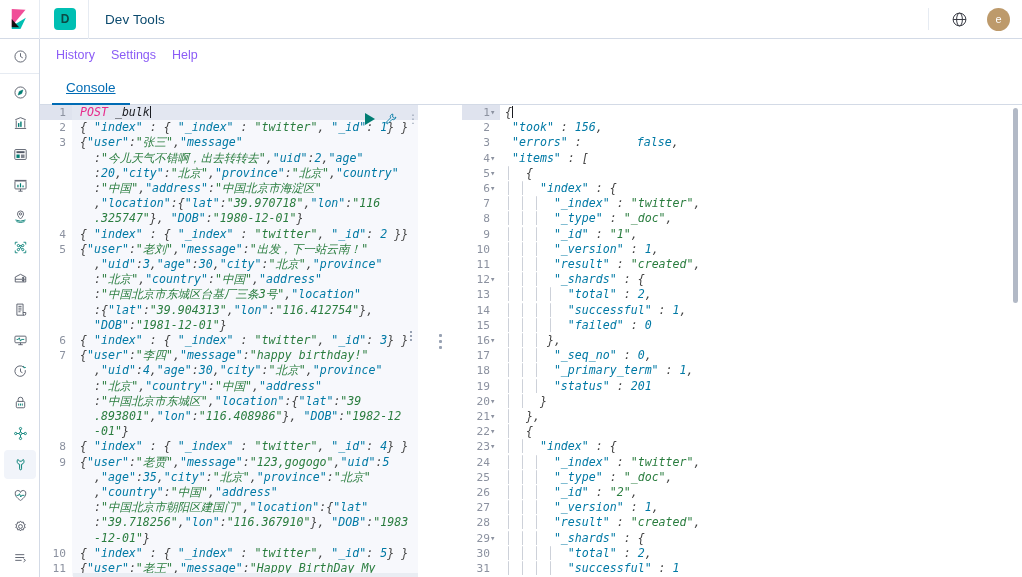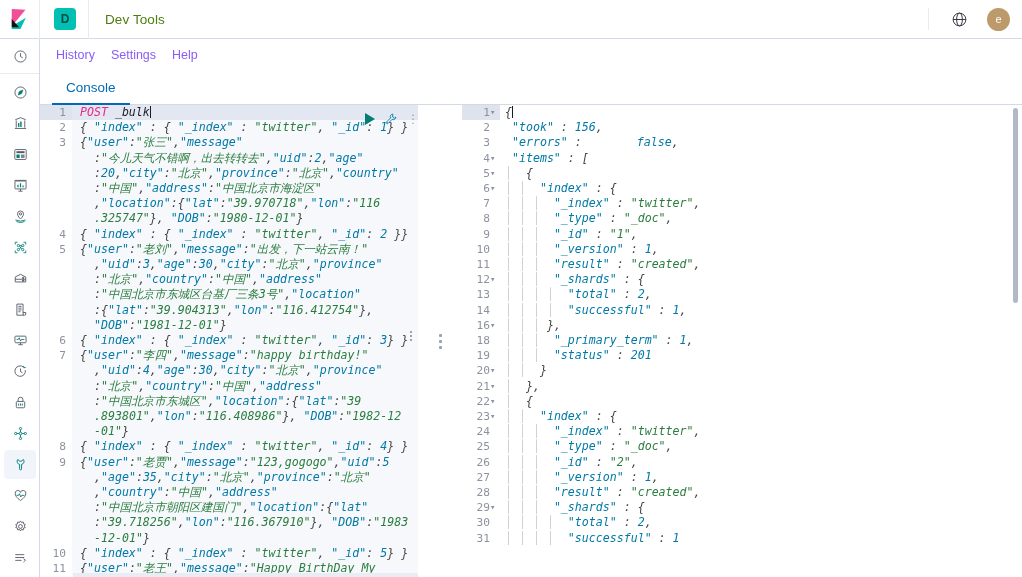--- a/index.html
+++ b/index.html
@@ -35,21 +35,21 @@
     background: #00bfb3;
     color: #0b4b46;
     font-size: 12px; font-weight: bold;
     display: flex; align-items: center; justify-content: center;
     font-family: "Liberation Sans", sans-serif;
   }
   .badge-sep {
     width: 1px; height: 39px; background: #e6ebf2; margin-right: 16px;
   }
   .app-title {
-    font-size: 13.5px; color: #4d7c0f; font-weight: normal;
+    font-size: 13.5px; color: #0c4a6e; font-weight: normal;
     letter-spacing: .1px;
   }
   .topbar-right {
     margin-left: auto; display: flex; align-items: center;
     height: 39px; padding-right: 12px;
   }
   .topbar-right .sep {
     width: 1px; height: 22px; background: #e6ebf2; margin-right: 18px;
   }
   .globe-btn {
@@ -108,20 +108,21 @@
     background: #ffffff;
     border-bottom: 1px solid #d3dae6;
     display: flex; align-items: flex-end;
     padding-left: 12px;
   }
   .tab {
     font-size: 13.5px; color: #006bb4;
     padding: 0 14px 8px 14px;
     position: relative; cursor: pointer;
     line-height: 16px;
+    text-decoration: underline;
   }
   .tab.active::after {
     content: ""; position: absolute;
     left: 0; right: 0; bottom: -1px; height: 2px;
     background: #006bb4;
   }
 
   
   .console {
     position: absolute; top: 105px; left: 40px;
@@ -606,23 +607,35 @@
             <div class="code"><span class="k-guide">│ </span><span class="k-guide">│ </span><span class="k-guide">│ </span><span class="k-guide">│ </span> <span><span class="k-key">"total"</span><span class="k-punct"> : </span><span class="k-num">2</span><span class="k-punct">,</span></span></div>
           </div>
         </div>
         <div class="erow">
           <div class="gut">14<span class="fold"></span></div>
           <div class="codewrap">
             <div class="code"><span class="k-guide">│ </span><span class="k-guide">│ </span><span class="k-guide">│ </span><span class="k-guide">│ </span> <span><span class="k-key">"successful"</span><span class="k-punct"> : </span><span class="k-num">1</span><span class="k-punct">,</span></span></div>
           </div>
         </div>
         <div class="erow">
+          <div class="gut">15<span class="fold"></span></div>
+          <div class="codewrap">
+            <div class="code"><span class="k-guide">│ </span><span class="k-guide">│ </span><span class="k-guide">│ </span><span class="k-guide">│ </span> <span><span class="k-key">"failed"</span><span class="k-punct"> : </span><span class="k-num">0</span></span></div>
+          </div>
+        </div>
+        <div class="erow">
           <div class="gut">16<span class="fold">▾</span></div>
           <div class="codewrap">
             <div class="code"><span class="k-guide">│ </span><span class="k-guide">│ </span><span class="k-guide">│ </span><span><span class="k-punct">},</span></span></div>
+          </div>
+        </div>
+        <div class="erow">
+          <div class="gut">17<span class="fold"></span></div>
+          <div class="codewrap">
+            <div class="code"><span class="k-guide">│ </span><span class="k-guide">│ </span><span class="k-guide">│ </span> <span><span class="k-key">"_seq_no"</span><span class="k-punct"> : </span><span class="k-num">0</span><span class="k-punct">,</span></span></div>
           </div>
         </div>
         <div class="erow">
           <div class="gut">18<span class="fold"></span></div>
           <div class="codewrap">
             <div class="code"><span class="k-guide">│ </span><span class="k-guide">│ </span><span class="k-guide">│ </span> <span><span class="k-key">"_primary_term"</span><span class="k-punct"> : </span><span class="k-num">1</span><span class="k-punct">,</span></span></div>
           </div>
         </div>
         <div class="erow">
           <div class="gut">19<span class="fold"></span></div>

